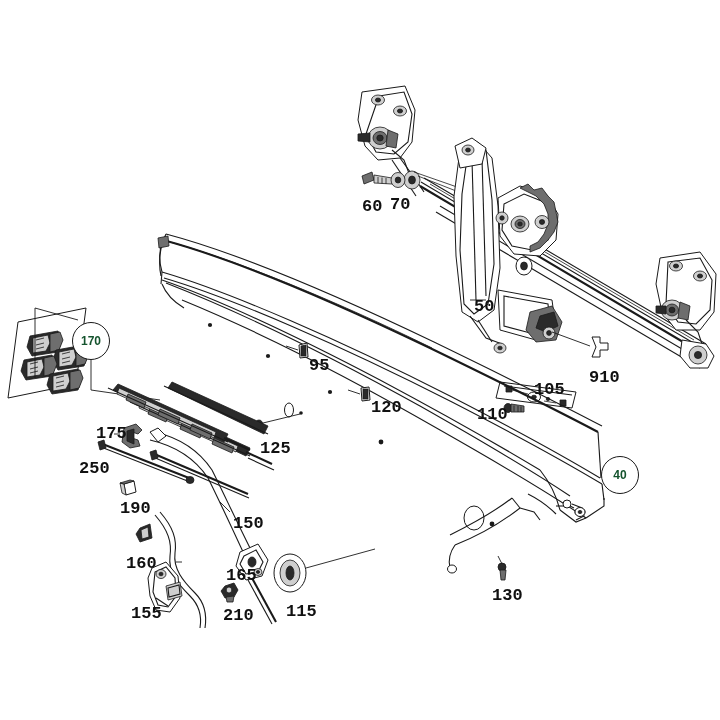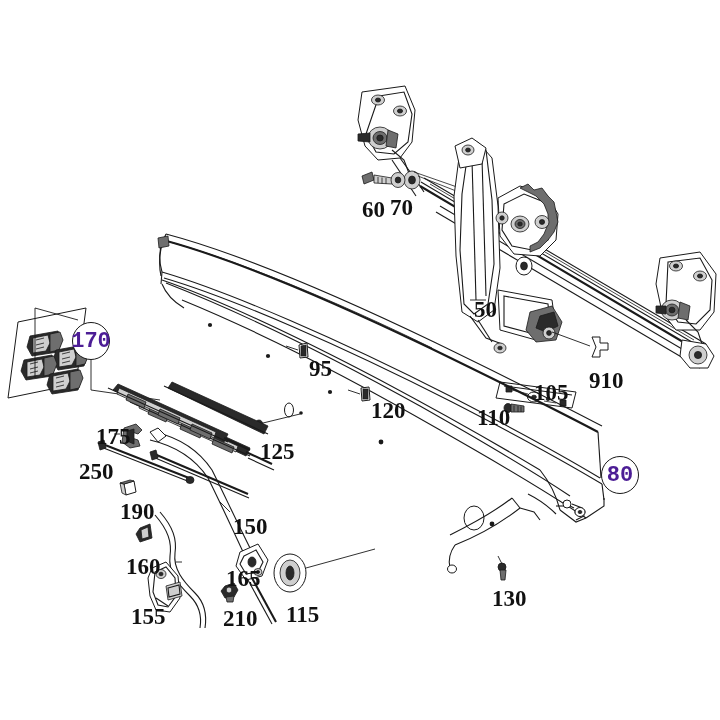--- a/index.html
+++ b/index.html
@@ -23,42 +23,42 @@
   svg.diagram-canvas {
     position: absolute;
     left: 0;
     top: 0;
     width: 720px;
     height: 720px;
     display: block;
   }
   .part-label {
     position: absolute;
-    font-family: Liberation Serif, serif;
-    font-size: 23px;
+    font-family: Liberation Mono, monospace;
+    font-size: 17px;
     font-weight: 700;
     color: #111111;
     line-height: 1;
     white-space: nowrap;
     user-select: none;
   }
   .callout-bubble {
     position: absolute;
     width: 38px;
     height: 38px;
     border: 1.6px solid #1a1a1a;
     border-radius: 50%;
     background: #ffffff;
     display: flex;
     align-items: center;
     justify-content: center;
-    font-family: Liberation Mono, monospace;
-    font-size: 22px;
+    font-family: Liberation Sans, sans-serif;
+    font-size: 12px;
     font-weight: 700;
-    color: #4c1d95;
+    color: #14532d;
     box-sizing: border-box;
     user-select: none;
   }
 </style>
 </head>
 <body>
 
 <div id="diagram-root">
 
   <svg class="diagram-canvas" viewBox="0 0 720 720">
@@ -443,21 +443,21 @@
       <ellipse class="fillDk" cx="290" cy="573" rx="4" ry="7"></ellipse>
       <path class="leader" d="M306,568 L375,549"></path>
     </g>
 
   </svg>
 
   <div class="callout-bubble" style="left:72px; top:322px;">
     <span>170</span>
   </div>
   <div class="callout-bubble" style="left:601px; top:456px;">
-    <span>80</span>
+    <span>40</span>
   </div>
 
   <div class="part-label" style="left:362px; top:198px;"><span>60</span></div>
   <div class="part-label" style="left:390px; top:196px;"><span>70</span></div>
   <div class="part-label" style="left:474px; top:298px;"><span>50</span></div>
   <div class="part-label" style="left:589px; top:369px;"><span>910</span></div>
   <div class="part-label" style="left:534px; top:381px;"><span>105</span></div>
   <div class="part-label" style="left:477px; top:406px;"><span>110</span></div>
   <div class="part-label" style="left:309px; top:357px;"><span>95</span></div>
   <div class="part-label" style="left:371px; top:399px;"><span>120</span></div>

